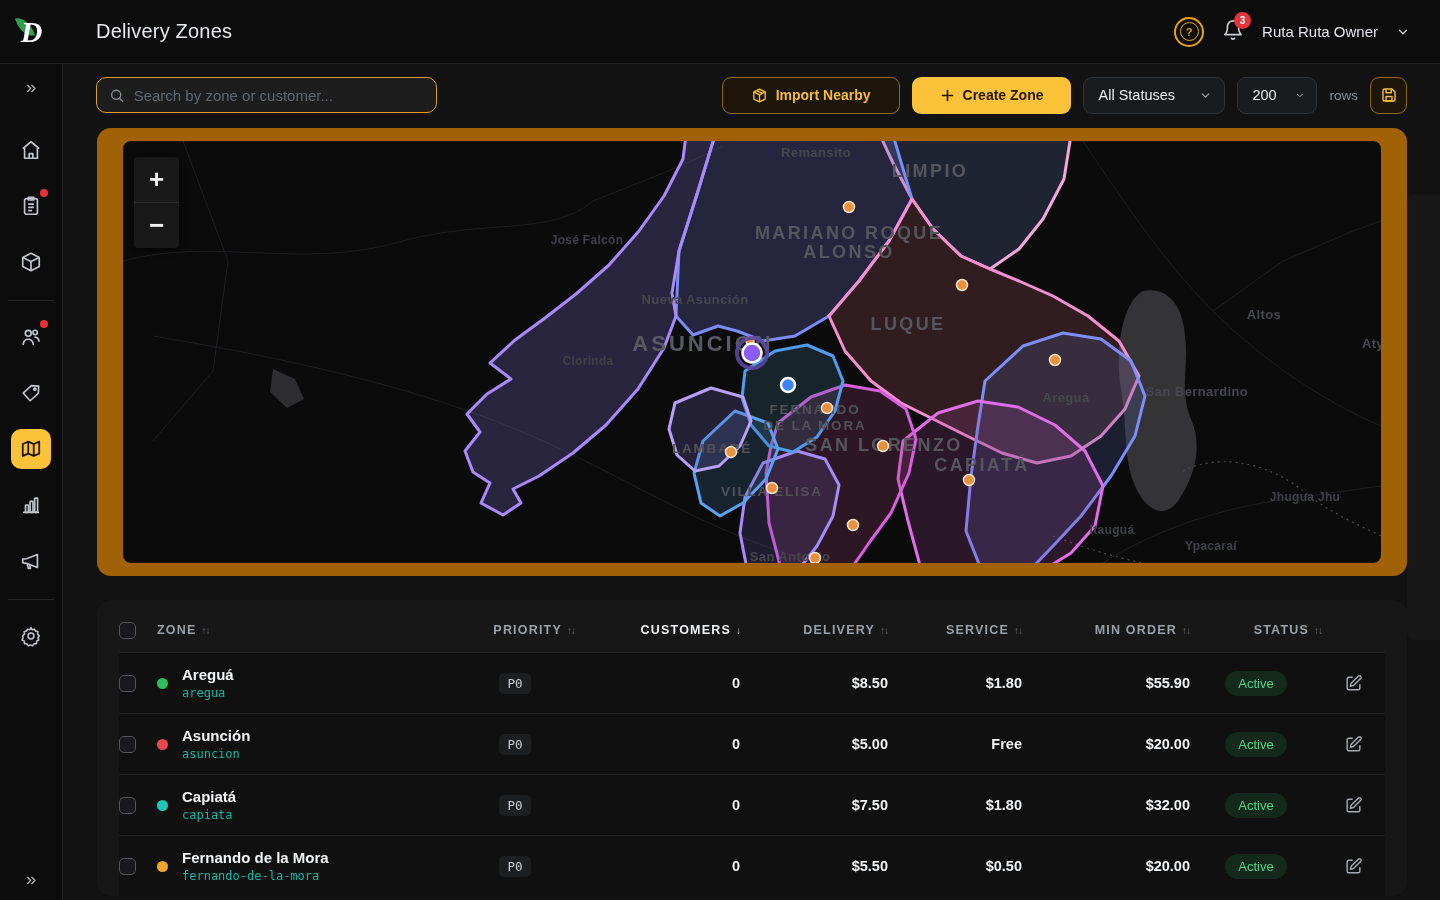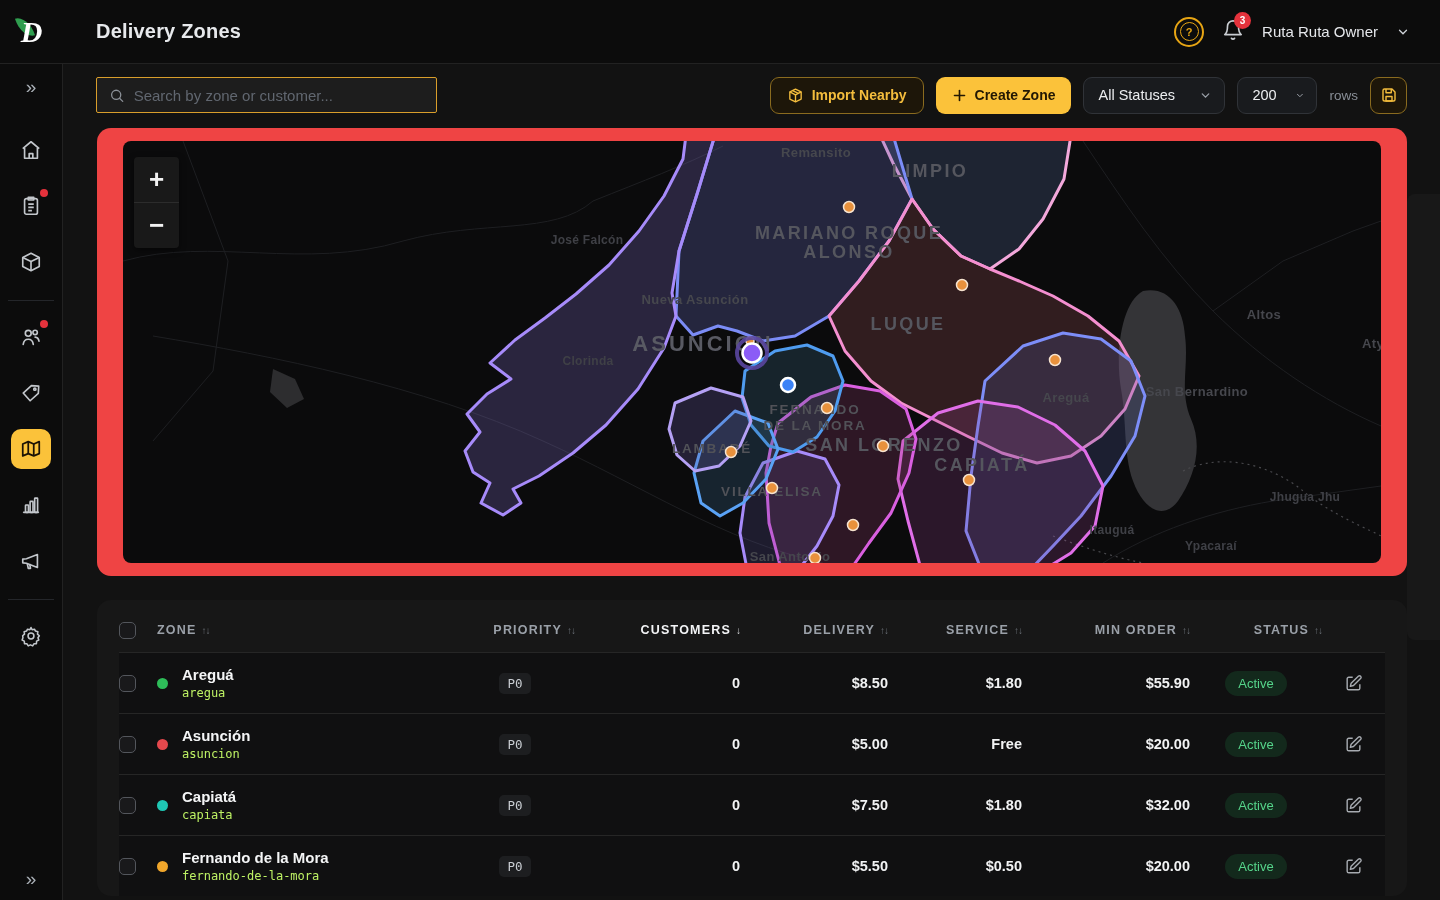--- a/index.html
+++ b/index.html
@@ -7,21 +7,21 @@
     font-family:"Liberation Sans", sans-serif; color:#e7e9ec; }
   .mono { font-family:"DejaVu Sans Mono", monospace; }
 
   
   .topbar { position:fixed; top:0; left:0; width:1440px; height:64px; background:#0c0c0c;
     border-bottom:1px solid #222; display:flex; align-items:center; z-index:30; }
   .logo-cell { width:63px; height:64px; display:flex; align-items:center; justify-content:center; position:relative; }
   .logo-d { font-family:"Liberation Serif", serif; font-style:italic; font-weight:700; font-size:30px; color:#fff; position:relative; z-index:2; }
   .logo-leaf { position:absolute; width:14px; height:22px; left:18px; top:16px; background:#2f9e4f;
     border-radius:0 100% 0 100%; transform:rotate(-18deg); z-index:1; }
-  .page-title { font-size:20px; font-weight:700; margin-left:33px; letter-spacing:.2px; }
+  .page-title { font-size:20px; font-weight:400; margin-left:33px; letter-spacing:.2px; }
   .topbar-right { margin-left:auto; display:flex; align-items:center; gap:18px; padding-right:30px; }
   .help-ring { width:30px; height:30px; border:2px solid #e7a514; border-radius:50%; display:flex; align-items:center; justify-content:center; cursor:pointer; }
   .help-inner { width:19px; height:19px; border:1.6px solid #e7a514; border-radius:50%; display:flex; align-items:center; justify-content:center;
     color:#e7a514; font-size:11px; font-weight:700; }
   .bell-wrap { position:relative; cursor:pointer; }
   .badge { position:absolute; top:-7px; right:-7px; min-width:17px; height:17px; background:#e5323c; border-radius:9px;
     color:#fff; font-size:10px; font-weight:700; display:flex; align-items:center; justify-content:center; padding:0 4px; }
   .user-name { font-size:15px; color:#e5e7eb; }
   .chev { color:#cfd3d8; }
 
@@ -35,38 +35,38 @@
     color:#c3c7cc; cursor:pointer; position:relative; margin-top:16px; }
   .nav-item.first { margin-top:34px; }
   .nav-item.active { background:#fbc23a; color:#1d1305; }
   .nav-dot { position:absolute; top:3px; right:3px; width:8px; height:8px; border-radius:50%; background:#e5323c; }
   .nav-divider { width:46px; height:1px; background:#24262a; margin-top:18px; }
   .nav-item svg { width:22px; height:22px; }
 
   
   .main { position:absolute; left:63px; top:64px; width:1377px; height:836px; background:#121212; }
   .toolbar { height:62px; display:flex; align-items:center; padding:0 33px; gap:12px; }
-  .search-box { width:341px; height:36px; background:#1d1d1d; border:1.6px solid #d99e2b; border-radius:2px;
+  .search-box { width:341px; height:36px; background:#1d1d1d; border:1.6px solid #d99e2b; border-radius:10px;
     display:flex; align-items:center; padding:9px 12px; gap:9px; }
   .search-box input { background:transparent; border:none; outline:none; color:#cfd3d8; font-size:15px; width:100%;
     font-family:"Liberation Sans", sans-serif; }
   .search-box input::placeholder { color:#616770; }
   .toolbar-right { margin-left:auto; display:flex; align-items:center; gap:12px; }
-  .btn { height:37px; border-radius:9px; display:flex; align-items:center; gap:8px; padding:0 16px;
+  .btn { height:37px; border-radius:9px; display:flex; align-items:center; gap:8px; padding:0 28px;
     font-size:14px; font-weight:700; cursor:pointer; }
   .btn-outline { background:#1d1609; border:1.4px solid #8a6b1f; color:#f4bd3d; }
   .btn-fill { background:#fbc23a; color:#221703; border:none; }
   .select { height:37px; background:#191b1e; border:1px solid #303338; border-radius:9px; display:flex; align-items:center;
     gap:18px; padding:0 12px 0 14px; font-size:14.5px; color:#eceef0; cursor:pointer; }
   .rows-label { color:#898f97; font-size:13.5px; }
   .icon-btn { width:37px; height:37px; border-radius:9px; background:#1d1609; border:1.4px solid #8a6b1f;
     display:flex; align-items:center; justify-content:center; color:#f4bd3d; cursor:pointer; }
 
   
-  .map-card { margin:2px 33px 0 34px; background:#ef4444; border-radius:14px; padding:13px 26px; }
+  .map-card { margin:2px 33px 0 34px; background:#a16207; border-radius:14px; padding:13px 26px; }
   .map-frame { position:relative; width:1258px; height:422px; background:#0b0b0c; border-radius:8px; overflow:hidden; }
   .map-frame svg.mapsvg { position:absolute; inset:0; }
   .zoom-ctl { position:absolute; left:11px; top:16px; width:45px; border-radius:4px; overflow:hidden;
     box-shadow:0 2px 6px rgba(0,0,0,.5); z-index:5; }
   .zoom-btn { width:45px; height:45px; background:#191919; color:#f2f2f2; font-size:26px; font-weight:700;
     display:flex; align-items:center; justify-content:center; cursor:pointer; }
   .zoom-sep { height:1px; background:#2c2c2c; }
   .right-strip { position:absolute; right:0; top:130px; width:33px; height:446px; background:#181818; border-radius:8px 0 0 8px; }
 
   text.city-lg { font-size:22px; font-weight:700; letter-spacing:3px; fill:#595a63; }
@@ -83,21 +83,21 @@
   .th { display:flex; align-items:center; gap:5px; cursor:pointer; }
   .th.right { justify-content:flex-end; }
   .th.center { justify-content:flex-end; }
   .th.active { color:#f3f4f6; }
   .sort-glyph { font-size:10px; letter-spacing:-1px; color:#6b7077; }
   .th.active .sort-glyph { color:#d8dadd; }
   .trow { height:61px; background:#101011; border-top:1px solid #262626; }
   .zone-cell { display:flex; align-items:center; gap:14px; }
   .zdot { width:11px; height:11px; border-radius:50%; flex:0 0 auto; }
   .zname { font-size:15px; font-weight:700; color:#f4f5f6; line-height:1.25; }
-  .zslug { font-size:12px; color:#bef264; margin-top:1px; }
+  .zslug { font-size:12px; color:#14b8a6; margin-top:1px; }
   .pcell { display:flex; justify-content:center; }
   .pbadge { background:#1d1e20; border-radius:5px; padding:3px 8px; font-size:12.5px; color:#c9cdd2; }
   .num { text-align:right; font-size:14.5px; font-weight:700; color:#f2f3f4; }
   .scell { display:flex; justify-content:center; }
   .status-pill { background:#13291c; color:#55d48a; font-size:13px; font-weight:400; border-radius:999px; padding:5px 13px; }
   .ecell { display:flex; justify-content:center; }
   .edit-btn { width:30px; height:30px; display:flex; align-items:center; justify-content:center; color:#a7abb1; cursor:pointer; }
   .checkbox { width:17px; height:17px; border:1.6px solid #53565c; border-radius:5px; background:#19191b; cursor:pointer; }
   .cbox-cell { display:flex; }
 </style>

